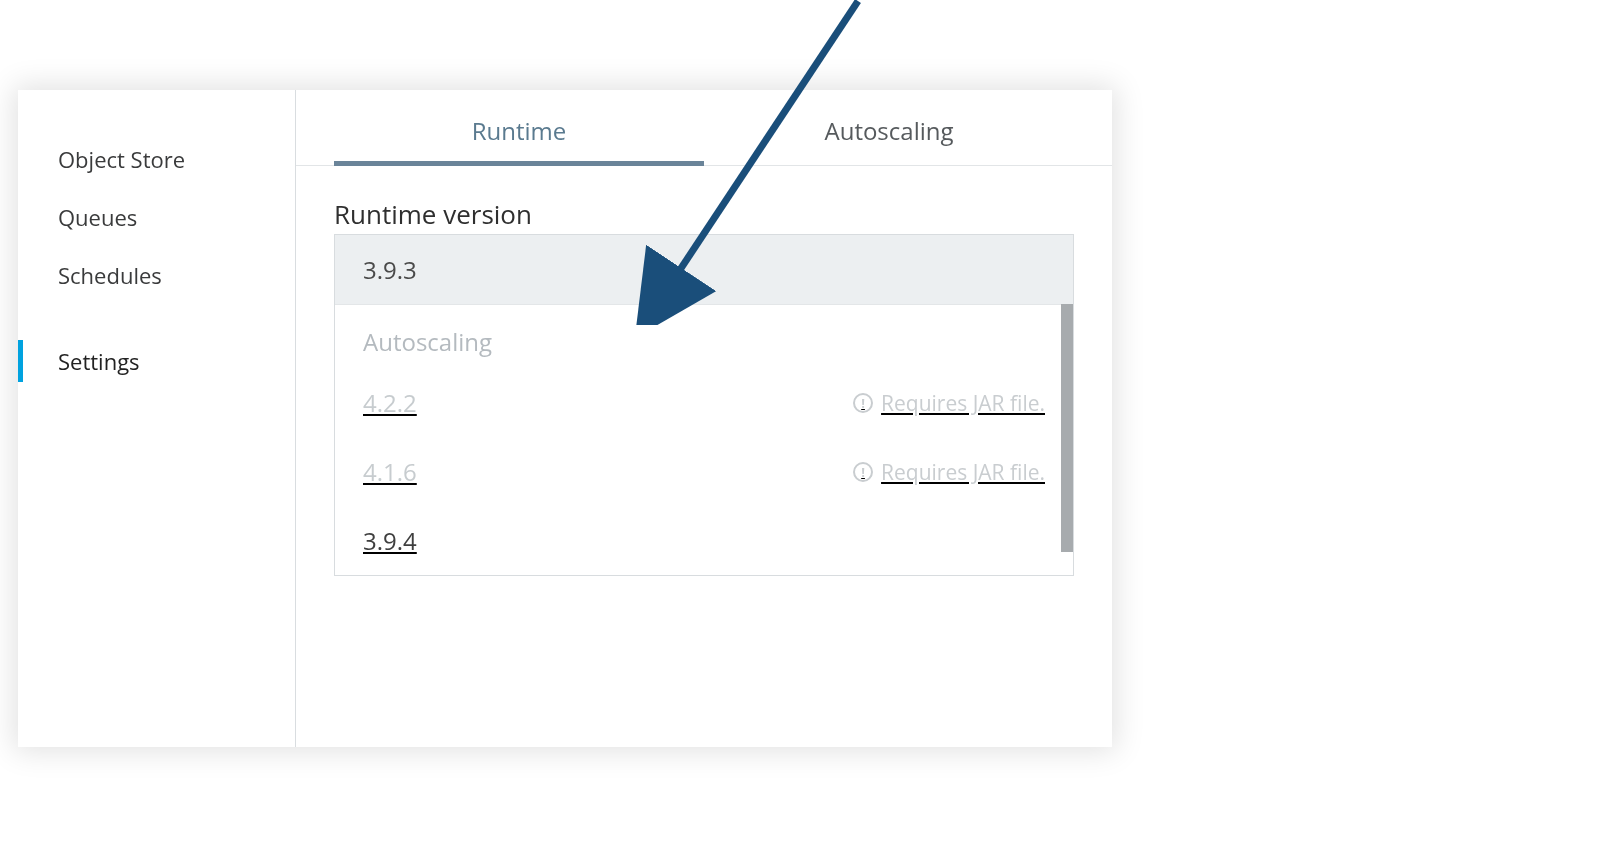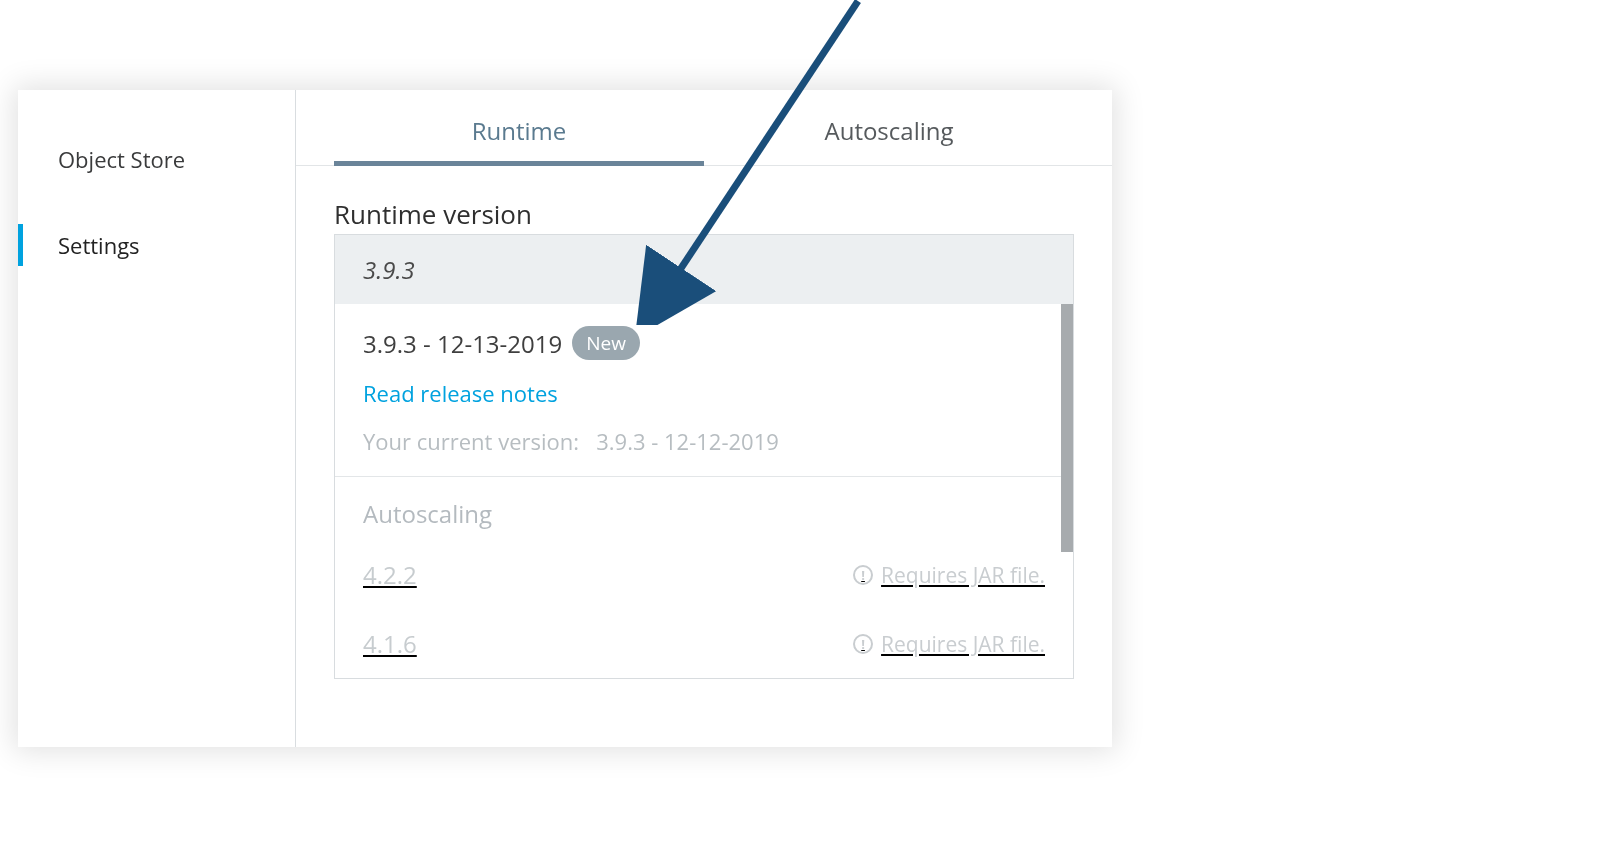--- a/index.html
+++ b/index.html
@@ -84,21 +84,20 @@
   .dropdown-wrap {
     border: 1px solid #d8dcdf;
   }
   .dd-header {
     background: #eceff1;
     display: flex;
     align-items: center;
     justify-content: space-between;
     padding: 18px 28px;
     cursor: pointer;
-    font-style: italic;
   }
   .dd-header .ver { font-size: 24px; color: #4a4a4a; }
   .dd-header .right { display: flex; align-items: center; gap: 22px; }
   .badge-upd {
     background: #98a7af;
     color: #ffffff;
     font-size: 21px;
     padding: 6px 18px;
     border-radius: 22px;
     white-space: nowrap;
@@ -180,20 +179,22 @@
     pointer-events: none;
   }
 </style>
 </head>
 <body>
 
 <div class="panel">
 
   <nav class="sidebar">
     <div class="side-item">Object Store</div>
+    <div class="side-item">Queues</div>
+    <div class="side-item">Schedules</div>
     <div style="height:28px"></div>
     <div class="side-item active">Settings</div>
   </nav>
 
   <div class="main">
     <div class="tabs">
       <div class="tab active">Runtime</div>
       <div class="tab">Autoscaling</div>
     </div>
 
@@ -201,31 +202,20 @@
       <div class="section-title">Runtime version</div>
 
       <div class="dropdown-wrap">
         <div class="dd-header">
           <span class="ver">3.9.3</span>
         </div>
 
         <div class="dd-body">
           <div class="scroll-track"></div>
 
-          <div class="opt-block">
-            <span class="opt-title">
-              <span>3.9.3 - 12-13-2019</span>
-              <span class="badge-new">New</span>
-            </span>
-            <a class="release-link">Read release notes</a>
-            <div class="cur-ver">
-              <span>Your current version:</span>&nbsp;&nbsp;
-              <span>3.9.3 - 12-12-2019</span>
-            </div>
-          </div>
 
           <div class="divider"></div>
 
           <div class="group-label">Autoscaling</div>
 
           <div class="opt-row disabled">
             <span class="vname">4.2.2</span>
             <span class="req">
               <span class="warn">!</span>
               <span>Requires JAR file.</span>
@@ -233,20 +223,23 @@
           </div>
 
           <div class="opt-row disabled">
             <span class="vname">4.1.6</span>
             <span class="req">
               <span class="warn">!</span>
               <span>Requires JAR file.</span>
             </span>
           </div>
 
+          <div class="opt-row">
+            <span class="vname">3.9.4</span>
+          </div>
 
         </div>
       </div>
     </div>
   </div>
 </div>
 
 <svg class="arrow-svg" viewBox="0 0 260 330">
   <defs>
     <marker id="ah" markerWidth="14" markerHeight="14" refX="6" refY="6" orient="auto">

